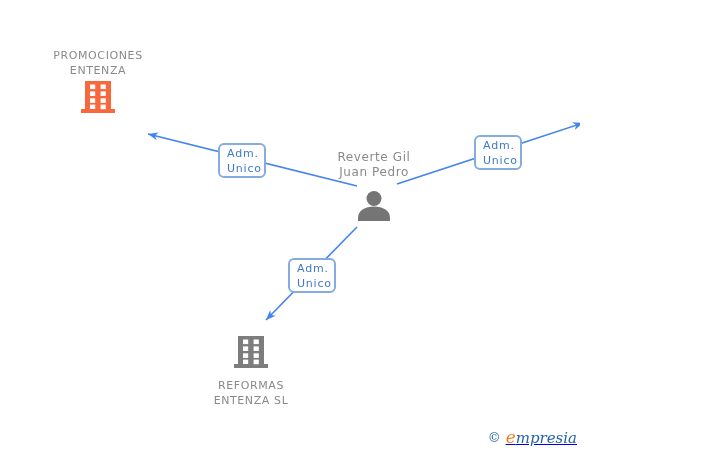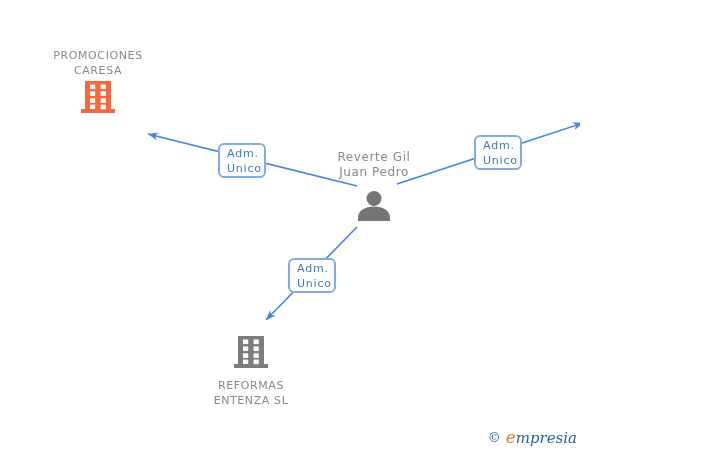--- a/index.html
+++ b/index.html
@@ -24,21 +24,21 @@
     padding-left:7px;
     font-size:11px;line-height:15px;color:#3d79c8;letter-spacing:0.8px;
   }
   .watermark{
     position:absolute;right:3px;bottom:3px;z-index:4;
     font-family:"DejaVu Serif","Liberation Serif",serif;
     font-size:15px;line-height:18px;text-decoration:none;
     white-space:nowrap;
   }
   .watermark .copy{font-style:normal;color:#2563a8;font-size:13px;vertical-align:1px;}
-  .watermark .brand{font-style:italic;}
+  .watermark .brand{font-style:italic;text-decoration:underline;}
   .watermark .brand .initial{color:#ee7d23;font-size:17px;}
   .watermark .brand .rest{color:#2563a8;}
 </style>
 </head>
 <body>
 
 <div class="canvas">
 
   <svg class="edges" width="728" height="450" viewBox="0 0 728 450">
     <defs>
@@ -46,21 +46,21 @@
         <path d="M0.5,0.5 L10.5,4.5 L0.5,8.5 L3.4,4.5 Z" fill="#4484ee"></path>
       </marker>
     </defs>
     <line x1="357" y1="186" x2="148" y2="134" stroke-width="1.6" marker-end="url(#ah)" stroke="#4484ee"></line>
     <line x1="397" y1="184" x2="583" y2="123" stroke-width="1.6" marker-end="url(#ah)" stroke="#4484ee"></line>
     <line x1="357" y1="227" x2="266" y2="320" stroke-width="1.6" marker-end="url(#ah)" stroke="#4484ee"></line>
   </svg>
 
   <div class="node" style="left:20px;top:48px;width:156px;">
     <div class="company-label">PROMOCIONES</div>
-    <div class="company-label">CARESA</div>
+    <div class="company-label">ENTENZA</div>
     <span class="icon-wrap" style="margin-top:3px;">
       <svg width="34" height="32" viewBox="0 0 34 32">
         <g fill="#f9683d">
           <rect x="4" y="0" width="26" height="29"></rect>
           <rect x="0" y="28" width="34" height="4"></rect>
         </g>
         <g fill="#ffffff">
           <rect x="9" y="3.5" width="5.2" height="4.6"></rect>
           <rect x="19.6" y="3.5" width="5.2" height="4.6"></rect>
           <rect x="9" y="10.4" width="5.2" height="4.6"></rect>

